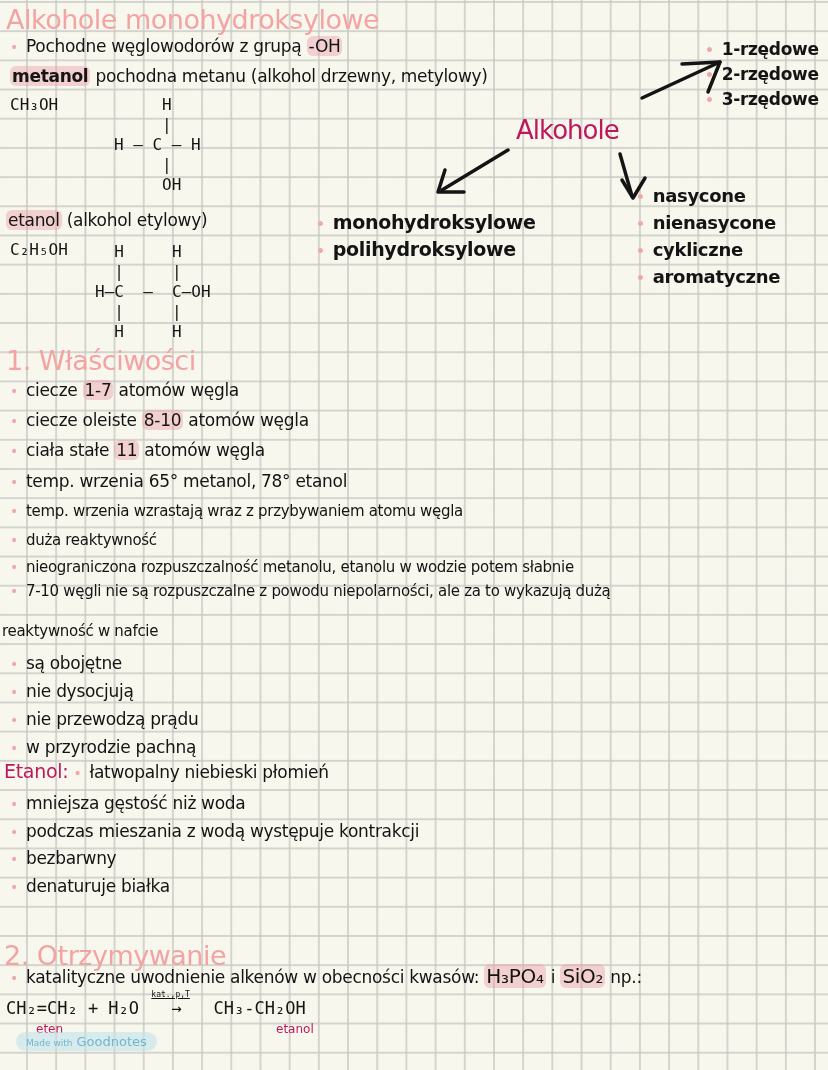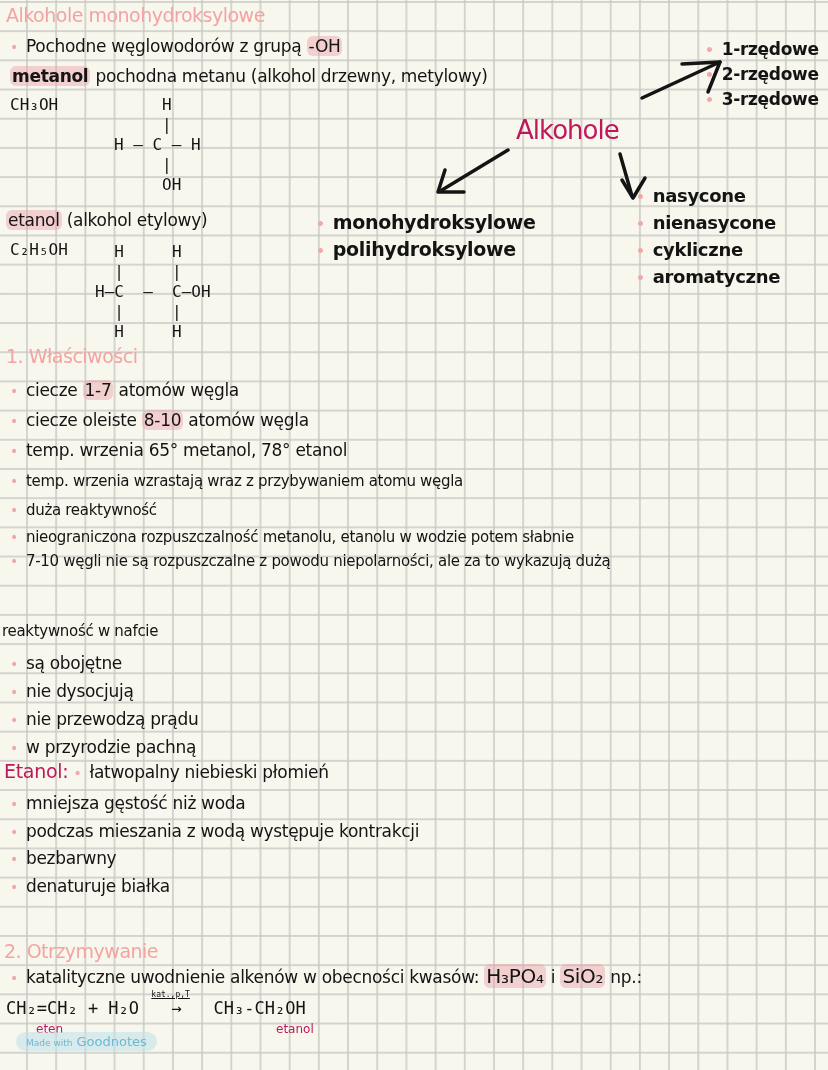--- a/index.html
+++ b/index.html
@@ -10,21 +10,21 @@
       linear-gradient(to right, rgba(200,200,196,0.75) 1.5px, transparent 1.5px),
       linear-gradient(to bottom, rgba(200,200,196,0.75) 1.5px, transparent 1.5px);
     background-size:29.2px 29.2px, 29.2px 29.2px;
     background-position:26px 0px, 0px 1px;
     font-family:"DejaVu Sans", sans-serif;
     color:#141414;
   }
   .abs{position:absolute;white-space:nowrap;}
   .hw{font-family:"DejaVu Sans", sans-serif;font-size:17px;letter-spacing:-0.3px;}
   .pink{color:#be185d;}
-  .title-pink{color:#f4a3a3;font-size:19px;font-weight:normal;letter-spacing:-0.5px;}
+  .title-pink{color:#f4a3a3;font-size:27px;font-weight:normal;letter-spacing:-0.5px;}
   .bold{font-weight:bold;}
   .hl{background:rgba(236,160,170,0.45);border-radius:6px;padding:0 2px;}
   .dot{color:#f0a8a8;margin-right:8px;font-size:14px;}
   .mono{font-family:"DejaVu Sans Mono", monospace;font-size:16px;}
   .struct{font-family:"DejaVu Sans Mono", monospace;font-size:16px;line-height:20px;white-space:pre;}
   .small{font-size:15px;}
   .gn-badge{
     position:absolute;left:16px;top:1032px;
     background:rgba(190,225,235,0.55);border-radius:12px;
     padding:2px 10px;font-size:13px;color:#6fb7cf;
@@ -97,20 +97,21 @@
   <div><span class="dot">•</span><span>nienasycone</span></div>
   <div><span class="dot">•</span><span>cykliczne</span></div>
   <div><span class="dot">•</span><span>aromatyczne</span></div>
 </div>
 
 <div class="abs title-pink" style="left:6px;top:345px;">1. Właściwości</div>
 
 <div class="abs hw" style="left:10px;top:376px;line-height:29.2px;">
   <div><span class="dot">•</span><span>ciecze</span> <span class="hl">1-7</span> <span>atomów węgla</span></div>
   <div><span class="dot">•</span><span>ciecze oleiste</span> <span class="hl">8-10</span> <span>atomów węgla</span></div>
+  <div><span class="dot">•</span><span>ciała stałe</span> <span class="hl">11</span> <span>atomów węgla</span></div>
   <div><span class="dot">•</span><span>temp. wrzenia 65° metanol, 78° etanol</span></div>
   <div class="small"><span class="dot">•</span><span>temp. wrzenia wzrastają wraz z przybywaniem atomu węgla</span></div>
   <div class="small"><span class="dot">•</span><span>duża reaktywność</span></div>
   <div class="small" style="line-height:24px;"><span class="dot">•</span><span>nieograniczona rozpuszczalność metanolu, etanolu w wodzie potem słabnie</span></div>
   <div class="small" style="line-height:24px;"><span class="dot">•</span><span>7-10 węgli nie są rozpuszczalne z powodu niepolarności, ale za to wykazują dużą</span></div>
 </div>
 <div class="abs hw small" style="left:2px;top:622px;">reaktywność w nafcie</div>
 
 <div class="abs hw" style="left:10px;top:650px;line-height:27px;">
   <div><span class="dot">•</span><span>są obojętne</span></div>

